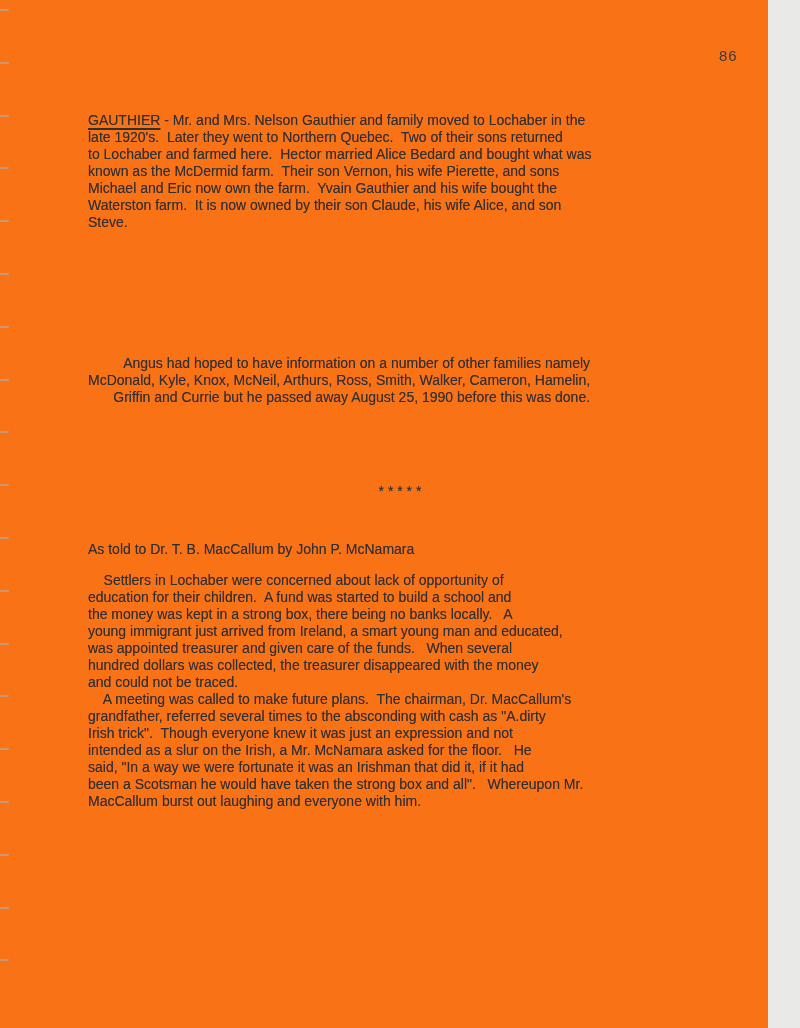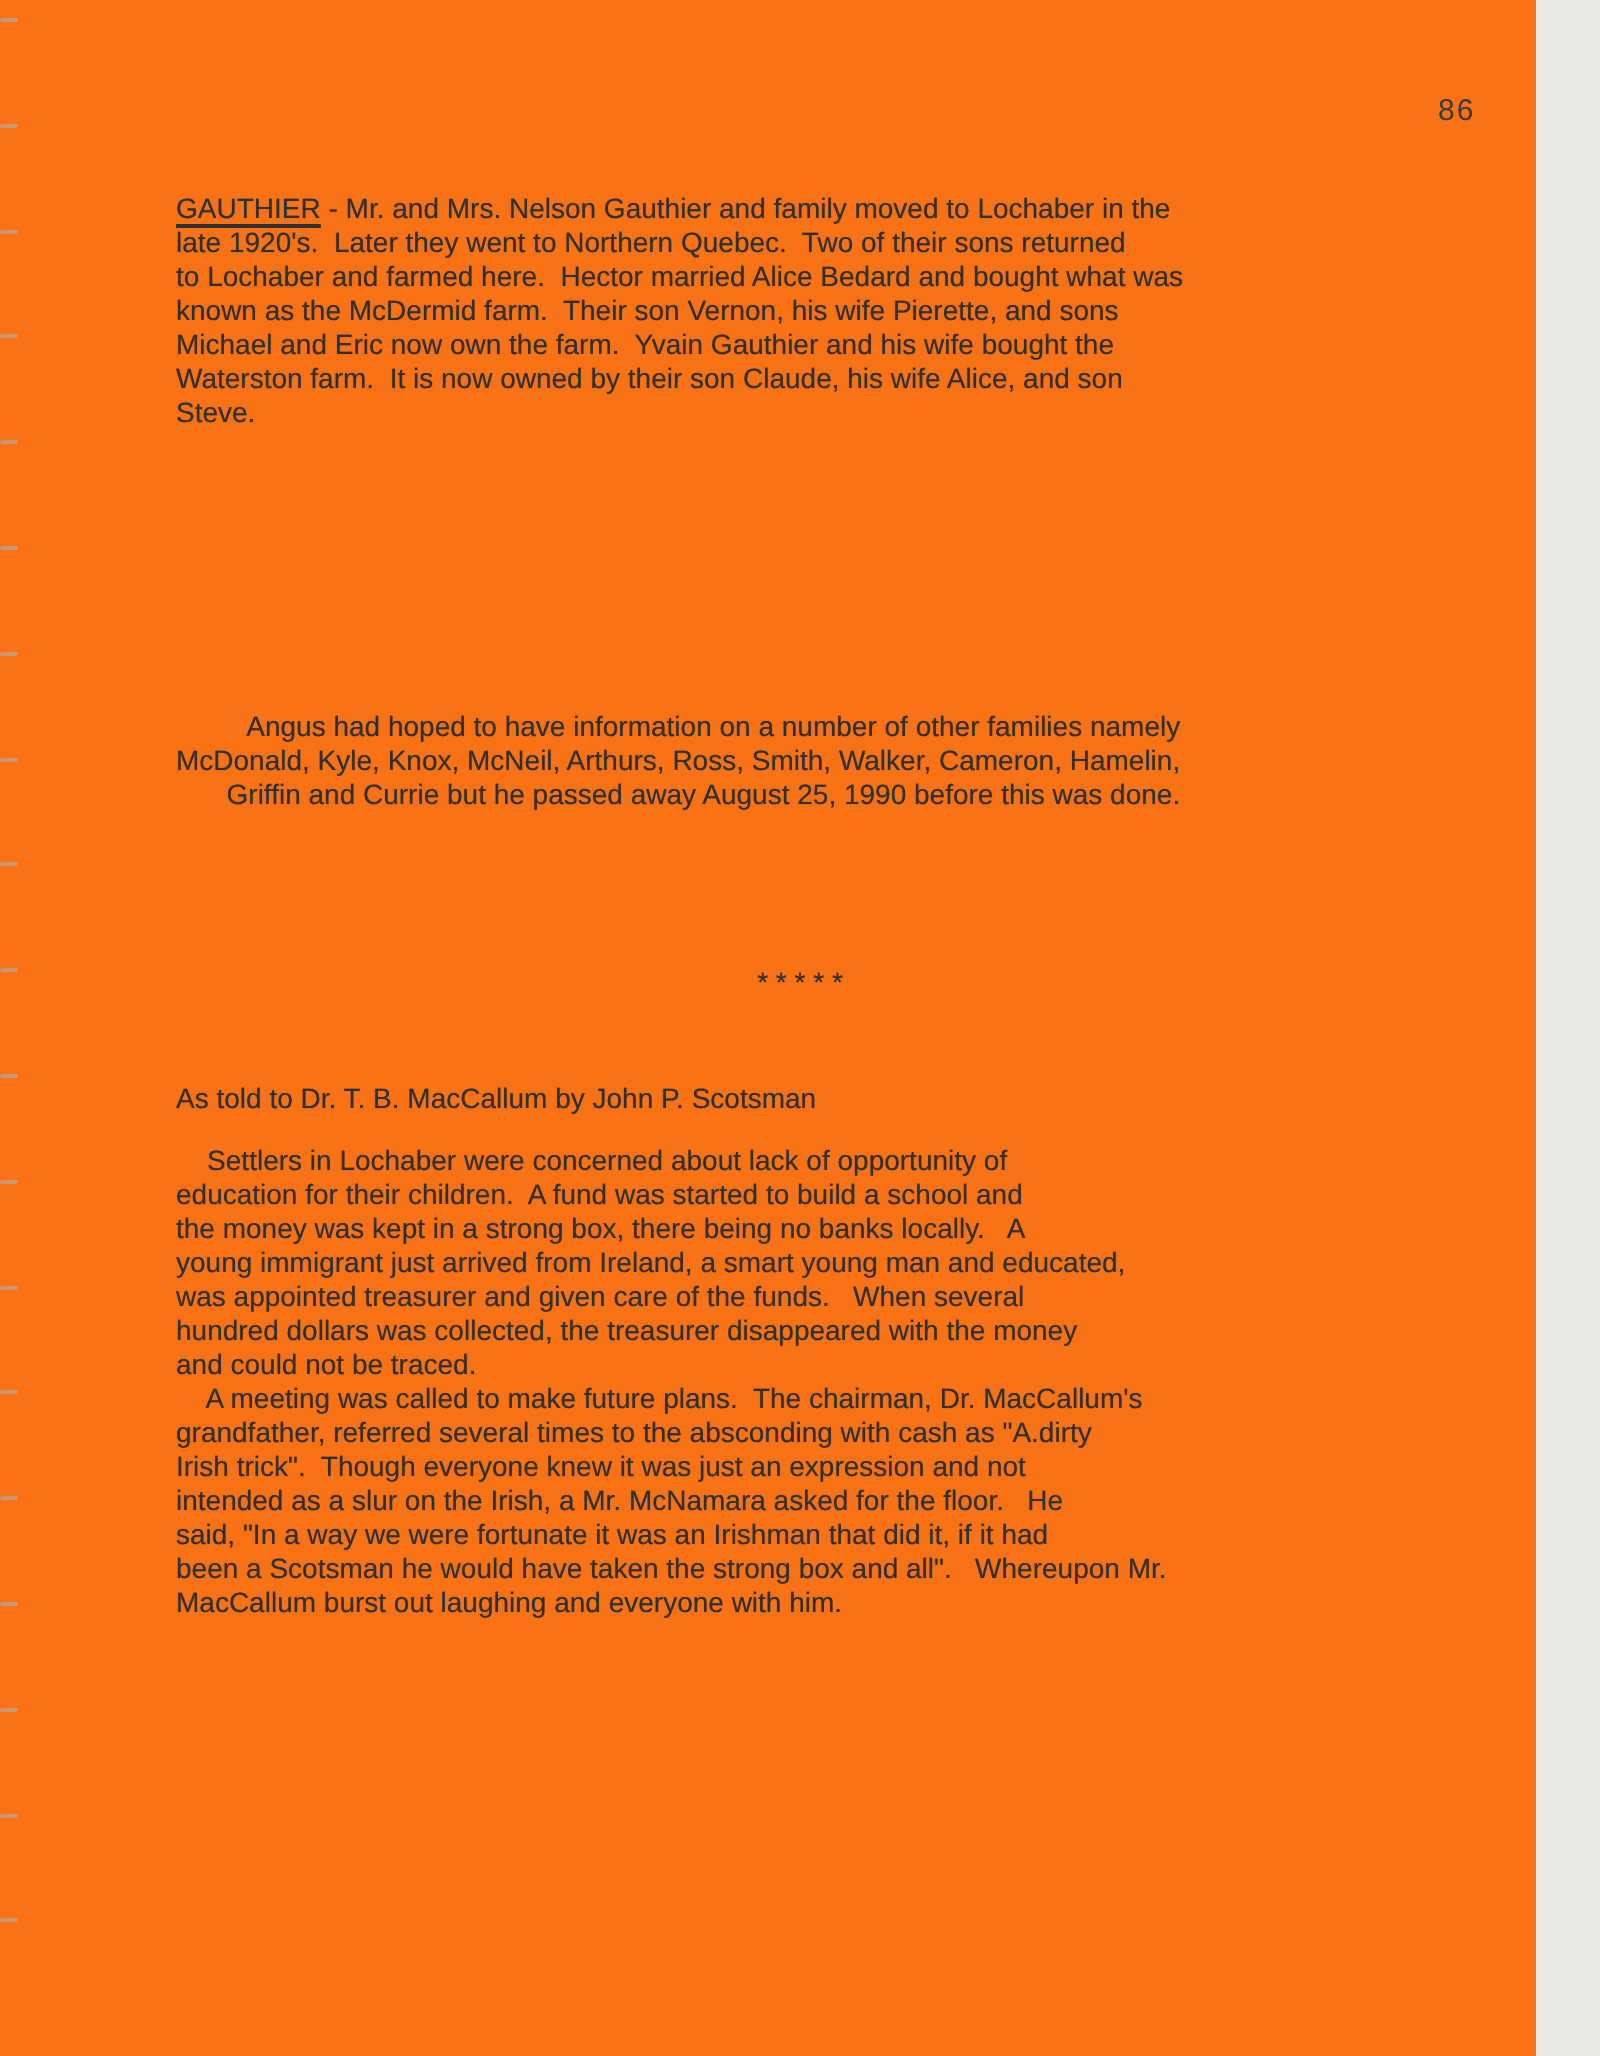--- a/index.html
+++ b/index.html
@@ -53,21 +53,21 @@
   }
   .para {
     position: absolute;
     left: 88px;
     white-space: pre;
     font-size: 14px;
     line-height: 17px;
     color: #303030;
     text-shadow: 0 0 0.5px rgba(48,48,48,0.55);
   }
-  .p1 { top: 96px; }
+  .p1 { top: 112px; }
   .p2 { top: 355px; text-align: right; }
   .separator {
     position: absolute;
     top: 483px;
     left: 0;
     width: 800px;
     text-align: center;
     font-size: 14px;
     color: #303030;
     text-shadow: 0 0 0.5px rgba(48,48,48,0.55);
@@ -119,21 +119,21 @@
 Michael and Eric now own the farm.  Yvain Gauthier and his wife bought the
 Waterston farm.  It is now owned by their son Claude, his wife Alice, and son
 Steve.</span></div>
 
   <div class="para p2">Angus had hoped to have information on a number of other families namely
 McDonald, Kyle, Knox, McNeil, Arthurs, Ross, Smith, Walker, Cameron, Hamelin,
 Griffin and Currie but he passed away August 25, 1990 before this was done.</div>
 
   <div class="separator">* * * * *</div>
 
-  <div class="para attribution">As told to Dr. T. B. MacCallum by John P. Scotsman</div>
+  <div class="para attribution">As told to Dr. T. B. MacCallum by John P. McNamara</div>
 
   <div class="para p3">    Settlers in Lochaber were concerned about lack of opportunity of
 education for their children.  A fund was started to build a school and
 the money was kept in a strong box, there being no banks locally.   A
 young immigrant just arrived from Ireland, a smart young man and educated,
 was appointed treasurer and given care of the funds.   When several
 hundred dollars was collected, the treasurer disappeared with the money
 and could not be traced.</div>
 
   <div class="para p4">    A meeting was called to make future plans.  The chairman, Dr. MacCallum's

